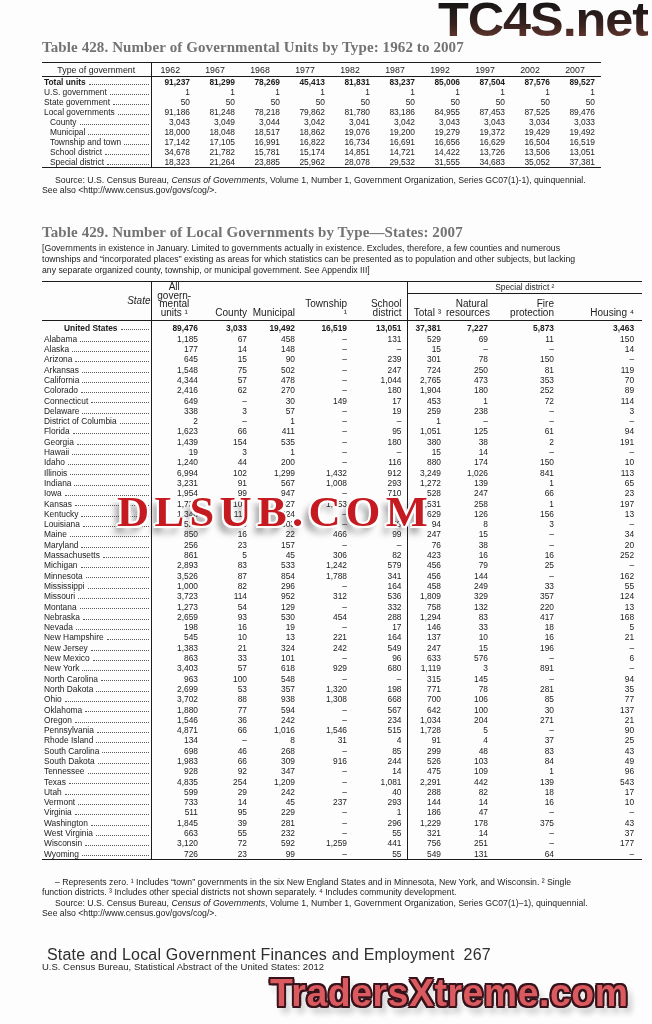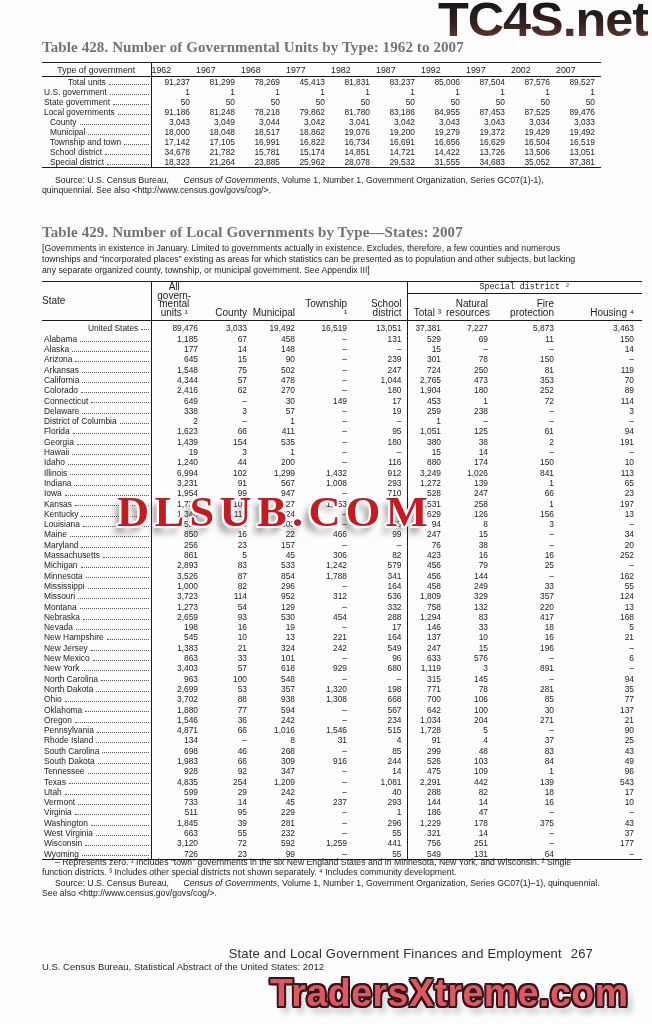--- a/index.html
+++ b/index.html
@@ -17,66 +17,66 @@
     white-space:nowrap; letter-spacing:.1px;
   }
   #t428-title { top:39px; }
   #t429-title { top:224px; }
 
   
   table { position:absolute; left:42px; border-collapse:collapse; table-layout:fixed; }
   th, td { padding:0; font-size:8.4px; color:#1b1b1b; }
   .vline { border-left:1px solid #1b1b1b; }
   .num { text-align:right; padding-right:5px; white-space:nowrap; font-variant-numeric:tabular-nums; }
-  .b .num, .b .t { font-weight:400;margin-left:24px; }
+  .b .num, .b .t { font-weight:700; }
   .lblwrap { display:flex; align-items:flex-end; padding-left:2px; }
   .lblwrap .t { white-space:nowrap; }
   .leader { flex:1 1 auto; min-width:4px; border-bottom:1.2px dotted #5a5a5a; margin:0 2px 2.5px 3px; }
   .ind .lblwrap { padding-left:8px; }
 
   
   #t428 { top:62px; width:559px; border-top:1.5px solid #1b1b1b; border-bottom:1.5px solid #1b1b1b; }
   #t428 thead th {
     font-weight:400; font-size:8.8px; height:13px; vertical-align:middle;
-    border-bottom:1px solid #1b1b1b; text-align:left; padding-right:7px; white-space:nowrap;
+    border-bottom:1px solid #1b1b1b; text-align:center; padding-right:7px; white-space:nowrap;
   }
-  #t428 thead th.typehead { text-align:center; padding-right:0;margin-top:40px; }
+  #t428 thead th.typehead { padding-right:0;margin-top:40px; }
   #t428 tbody td { line-height:10px; height:10px; }
   #t428 td.num { padding-right:6px; }
 
   
   #t429 { top:281px; width:600px; border-top:1.5px solid #1b1b1b; border-bottom:1.5px solid #1b1b1b; }
   #t429 thead th {
     font-weight:400; font-size:10px; line-height:8.7px; vertical-align:bottom;
     text-align:right; padding:0 5px 2px 0; white-space:pre-line;
     border-bottom:1.5px solid #1b1b1b;
   }
   #t429 thead tr.gr { height:12px; }
-  #t429 th.statehead { vertical-align:middle; text-align:left; padding:0; }
+  #t429 th.statehead { vertical-align:middle; text-align:right; padding:0;font-style:italic; }
   #t429 th.allunits { text-align:center; padding:1px 6px 2px 0; }
-  #t429 th.group { vertical-align:middle; text-align:center; border-bottom:1px solid #1b1b1b; padding:0; white-space:nowrap; font-size:8.4px;font-family:Liberation Mono, monospace; }
+  #t429 th.group { vertical-align:middle; text-align:center; border-bottom:1px solid #1b1b1b; padding:0; white-space:nowrap; font-size:8.4px; }
   #t429 tbody td { line-height:10.3px; height:10.3px; }
   #t429 tbody tr.us td { height:12px; vertical-align:bottom; padding-bottom:1px; }
   #t429 td.prlg, #t429 th.prlg { padding-right:8px; }
 
   
   .srcnote {
     position:absolute; left:42px; margin:0; font-size:8.7px; line-height:10.4px;
     color:#1b1b1b; text-indent:13px;
   }
   #t428-source { top:175px; width:545px; }
   #t429-note { position:absolute; left:42px; top:243px; width:548px; margin:0; font-size:8.7px; line-height:10.8px; color:#1b1b1b; }
-  #t429-notes { position:absolute; left:42px; top:857px; width:560px; }
+  #t429-notes { position:absolute; left:42px; top:877px; width:560px; }
   #t429-notes p { margin:0; font-size:8.7px; line-height:10.4px; text-indent:13px; }
-  .ital { font-style:italic;margin-left:12px; }
+  .ital { font-style:italic; }
 
   
   #footer-right {
-    position:absolute; top:946px; left:0; right:59px; text-align:right;
-    font-size:13px; color:#2e2e2e; letter-spacing:.2px; white-space:nowrap;margin-left:47px;
+    position:absolute; top:946px; left:0; right:59px; 
+    font-size:16px; color:#2e2e2e; letter-spacing:.2px; white-space:nowrap;margin-left:47px;
   }
   #footer-right .pgnum { margin-left:9px; }
   #footer-left { position:absolute; top:961px; left:42px; font-size:9.5px; color:#262626; white-space:nowrap; }
 
   
   .wm { position:absolute; pointer-events:none; white-space:nowrap; }
   .wm-top {
     top:-8px; right:4px;
     font-size:48px; font-weight:700; letter-spacing:-1px;
     transform:scaleX(1.05); transform-origin:right top;

